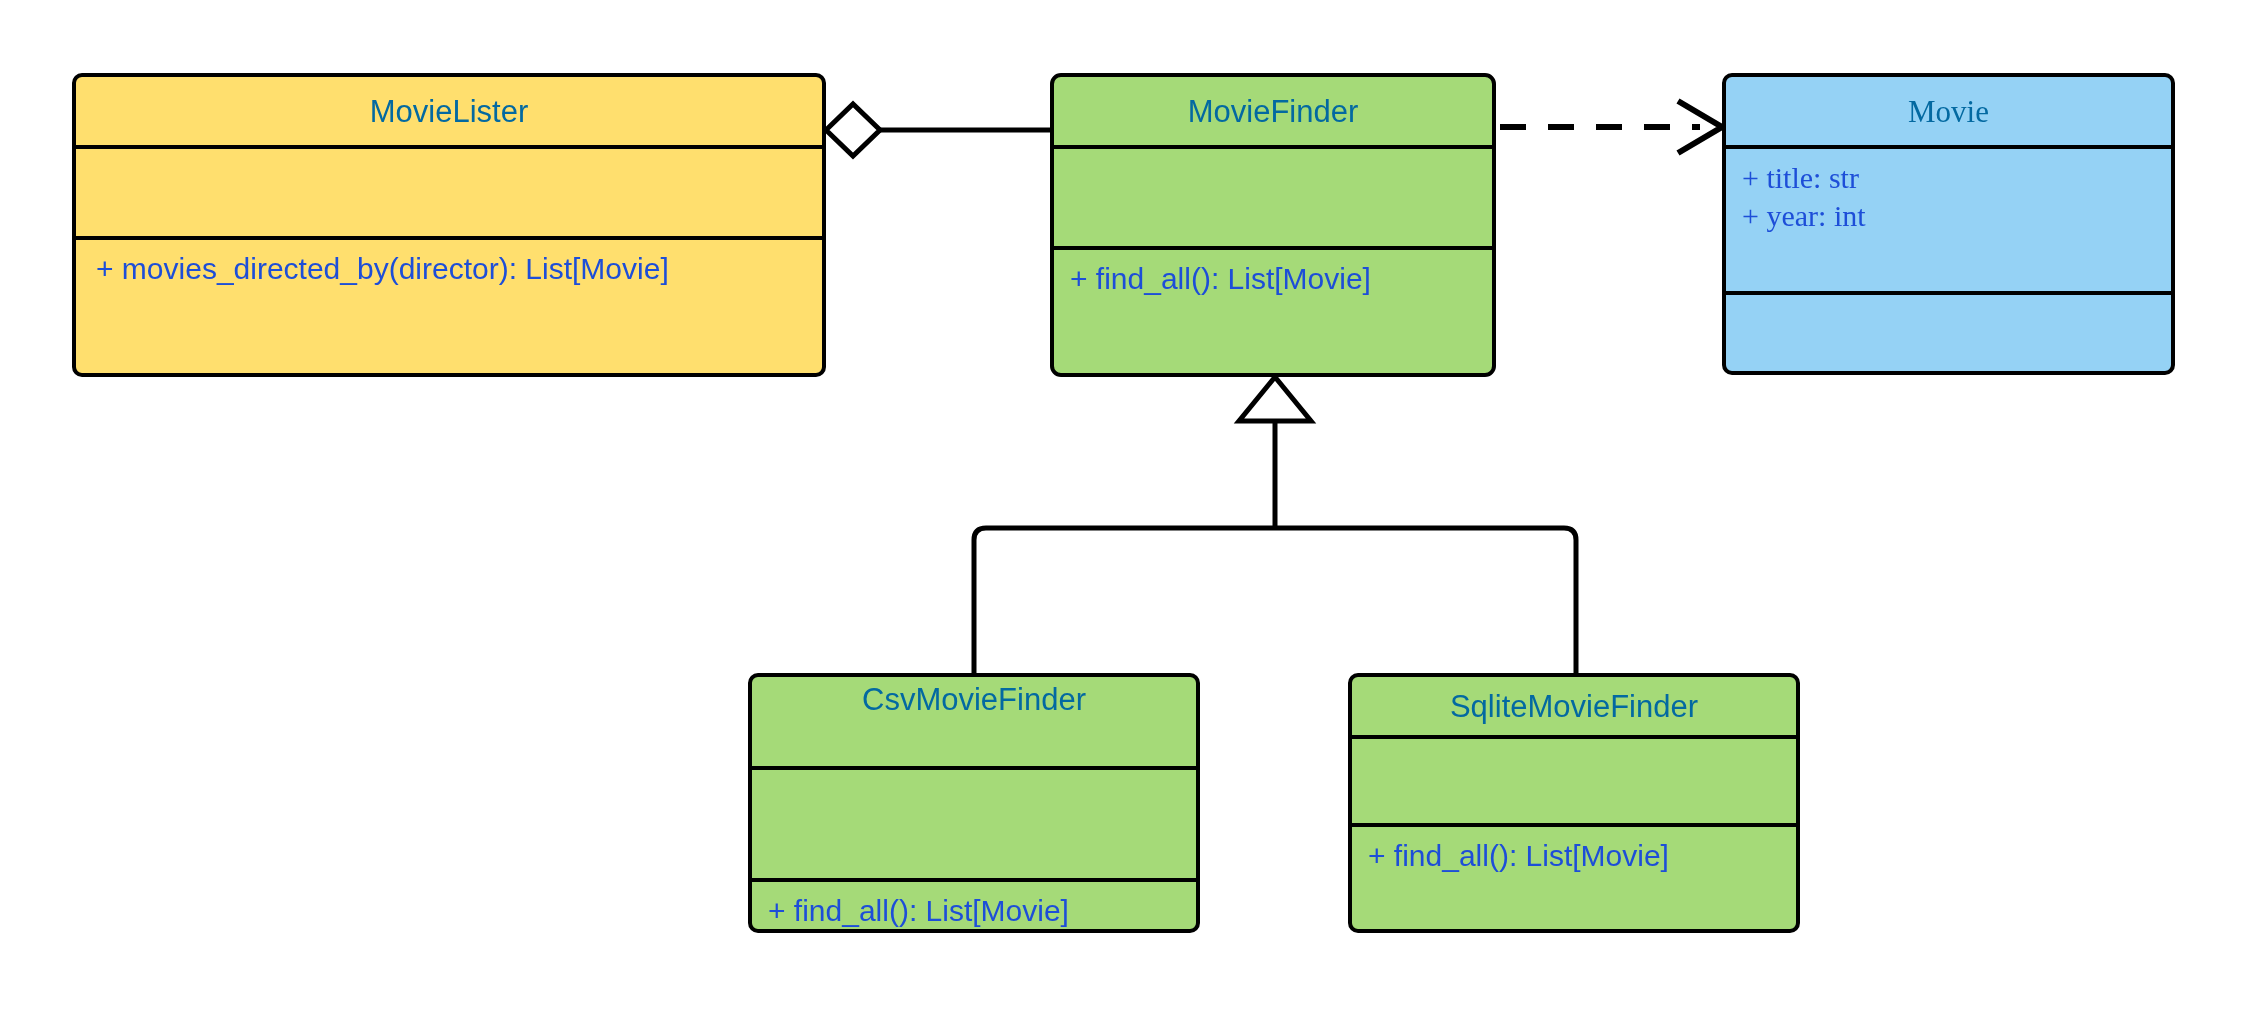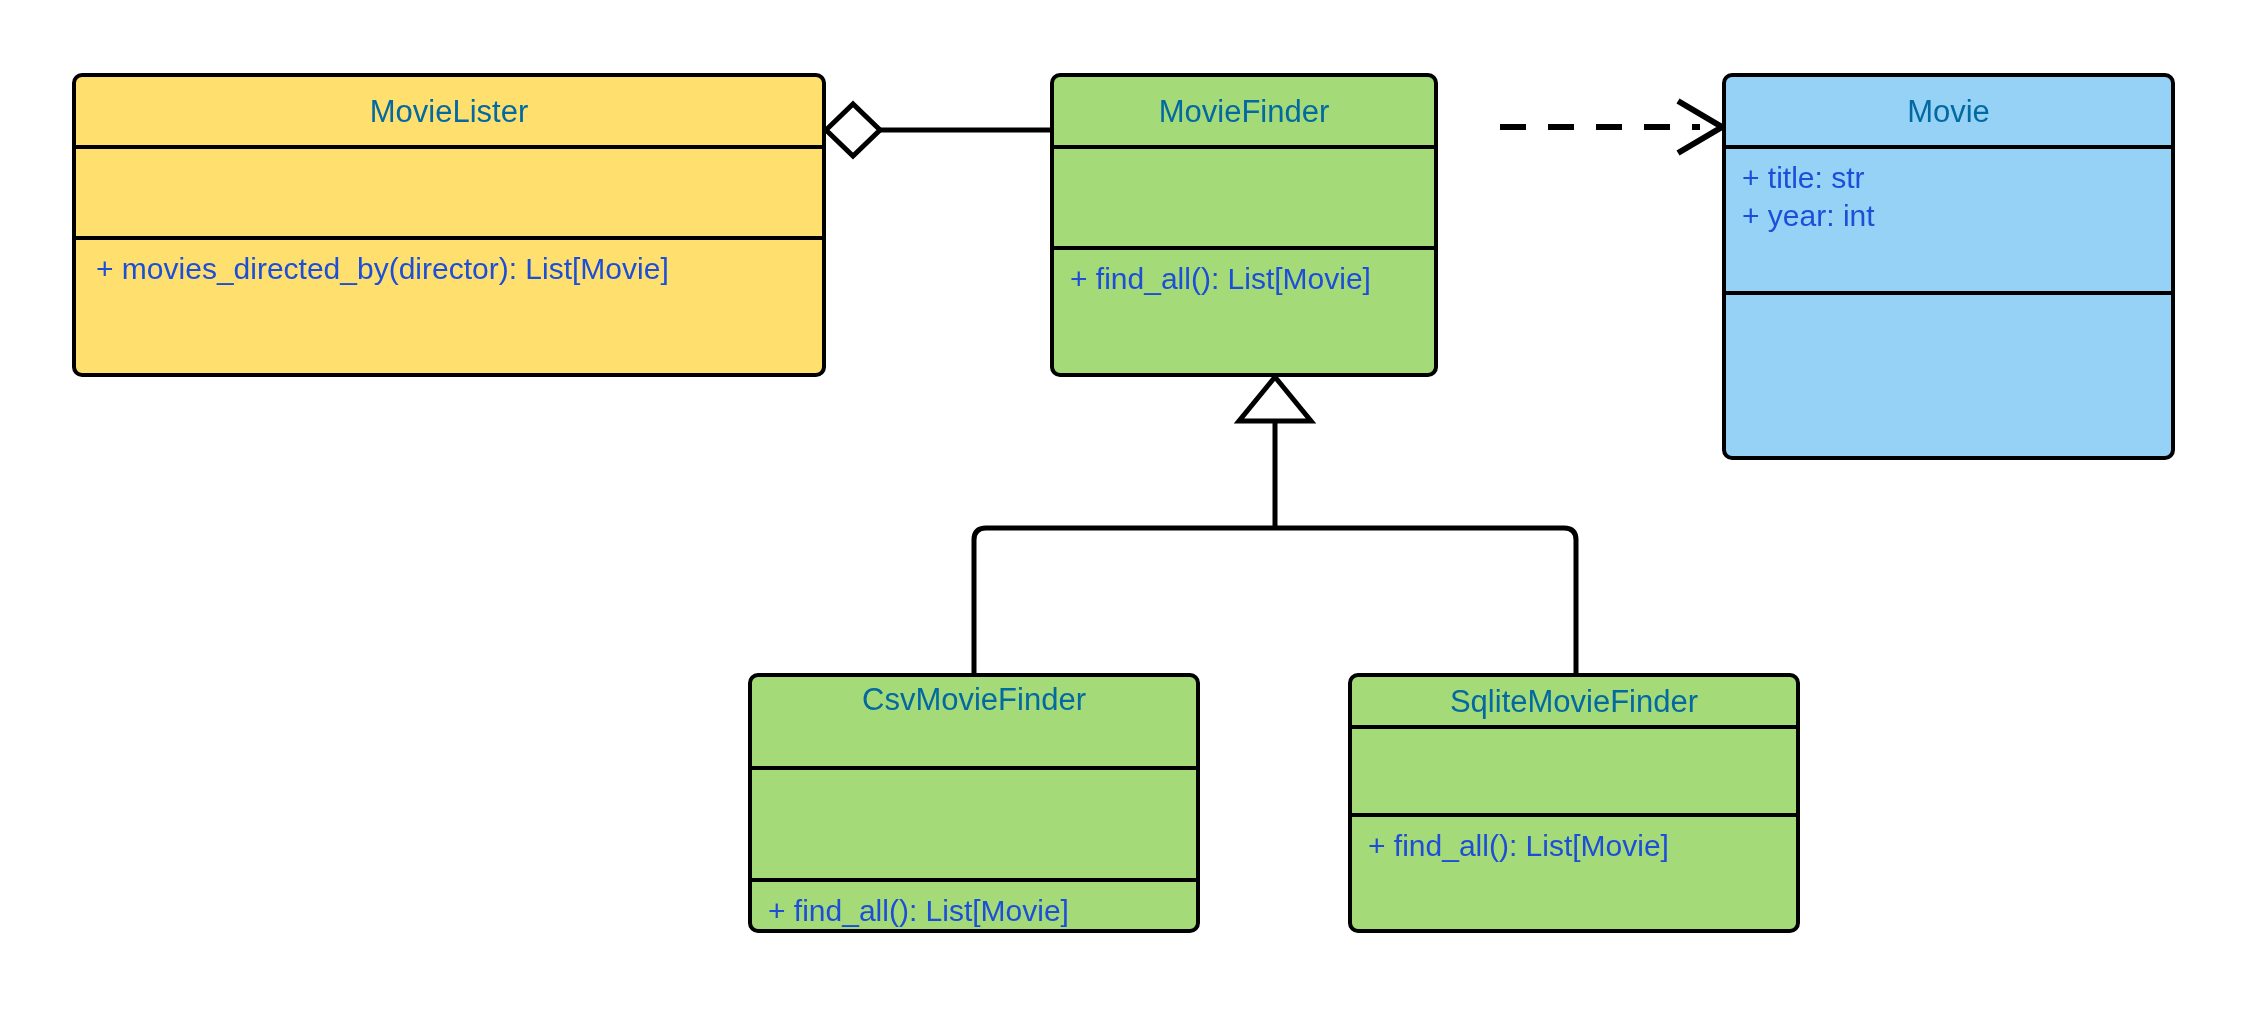--- a/index.html
+++ b/index.html
@@ -69,49 +69,51 @@
   
   #class-movielister {
     left: 72px; top: 73px; width: 754px; height: 304px;
     background: #ffdf6e;
   }
   #class-movielister .c-name   { height: 68px; }
   #class-movielister .c-attrs  { height: 91px; }
   #class-movielister .c-ops    { flex: 1; padding-left: 20px; }
 
   #class-moviefinder {
-    left: 1050px; top: 73px; width: 388px; height: 304px;
+    left: 1050px; top: 73px; width: 446px; height: 304px;
     background: #a5da78;
+    border-radius: 11px;
   }
   #class-moviefinder .c-name   { height: 68px; }
   #class-moviefinder .c-attrs  { height: 101px; }
   #class-moviefinder .c-ops    { flex: 1; }
 
   #class-movie {
-    left: 1722px; top: 73px; width: 453px; height: 387px;
+    left: 1722px; top: 73px; width: 453px; height: 302px;
     background: #95d2f5;
+    font-family: Liberation Serif, serif;
   }
   #class-movie .c-name   { height: 68px; }
   #class-movie .c-attrs  { height: 146px; }
   #class-movie .c-ops    { flex: 1; }
 
   #class-csvmoviefinder {
     left: 748px; top: 673px; width: 452px; height: 260px;
     background: #a5da78;
     gap: 44px;
   }
   #class-csvmoviefinder .c-name  { height: 62px; }
   #class-csvmoviefinder .c-attrs { height: 88px; }
   #class-csvmoviefinder .c-ops   { flex: 1; }
 
   #class-sqlitemoviefinder {
     left: 1348px; top: 673px; width: 452px; height: 260px;
     background: #a5da78;
   }
-  #class-sqlitemoviefinder .c-name  { height: 48px; }
+  #class-sqlitemoviefinder .c-name  { height: 58px; }
   #class-sqlitemoviefinder .c-attrs { height: 88px; }
   #class-sqlitemoviefinder .c-ops   { flex: 1; }
 
   .edge-line {
     fill: none;
     stroke: #000000;
     stroke-width: 5;
   }
   .edge-dashed {
     fill: none;

